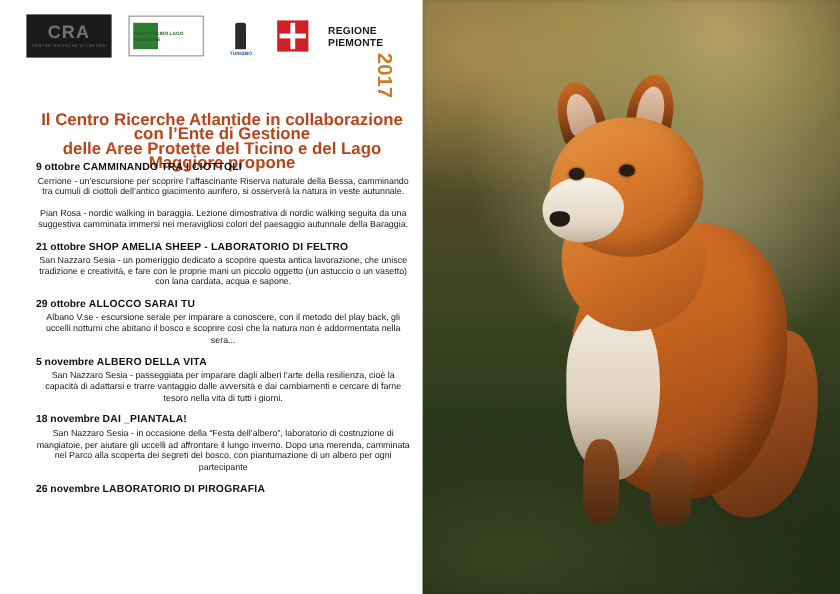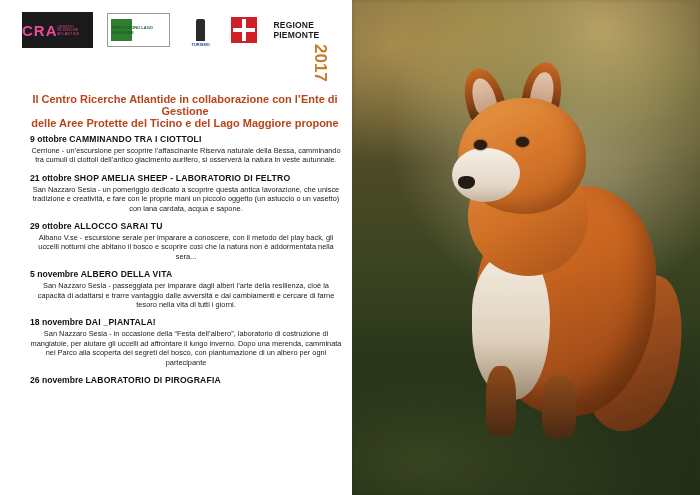--- a/index.html
+++ b/index.html
@@ -114,22 +114,22 @@
   .left{
     position:absolute;left:0;top:0;width:352px;height:495px;
     background:#ffffff;
   }
   .logos{
     position:absolute;left:22px;top:10px;width:300px;height:40px;
     display:flex;align-items:center;gap:14px;
   }
   .logo-cra{
     width:72px;height:36px;
-    background:#1a1a1a;color:#ec4899;
-    display:flex;flex-direction:row;align-items:center;justify-content:center;
+    background:#1a1a1a;color:#737373;
+    display:flex;flex-direction:column;align-items:center;justify-content:center;
     line-height:1;
   }
   .logo-cra .big{font-size:15px;font-weight:bold;letter-spacing:1px;}
   .logo-cra .small{font-size:3.4px;letter-spacing:.4px;margin-top:2px;}
   .logo-parco{
     width:62px;height:32px;background:#ffffff;border:1px solid #9a9a9a;
     display:flex;align-items:center;justify-content:center;
   }
   .logo-parco .pp{
     width:54px;height:22px;
@@ -165,21 +165,21 @@
     font-size:30px;font-weight:bold;color:#c1440e;letter-spacing:.3px;
     font-family:"Liberation Sans", sans-serif;
   }
   .year{
     position:absolute;left:330px;top:44px;
     font-size:17px;font-weight:bold;color:#c97a2a;
     transform:rotate(90deg);transform-origin:left top;
   }
   .subtitle{
     position:absolute;left:30px;top:93px;width:310px;
-    font-size:11px;font-weight:bold;color:#b8451a;line-height:12px;text-align:center;
+    font-size:14px;font-weight:bold;color:#b8451a;line-height:12px;text-align:center;
   }
 
   .events{position:absolute;left:30px;top:134px;width:312px;}
   .event{margin-bottom:8px;}
   .ev-head{font-size:8.6px;line-height:11px;color:#111111;}
   .ev-date{font-weight:bold;}
   .ev-name{font-variant:small-caps;font-weight:bold;letter-spacing:.2px;}
   .ev-body{font-size:7.4px;line-height:9.4px;color:#1a1a1a;margin-top:1px;text-align:center;}
 </style>
 </head>
@@ -242,20 +242,21 @@
 
     <div class="events">
       <div class="event">
         <div class="ev-head">
           <span class="ev-date">9 ottobre</span>
           <span class="ev-name">CAMMINANDO TRA I CIOTTOLI</span>
         </div>
         <div class="ev-body">Cerrione - un’escursione per scoprire l’affascinante Riserva naturale della Bessa, camminando tra cumuli di ciottoli dell’antico giacimento aurifero, si osserverà la natura in veste autunnale.</div>
       </div>
       <div class="event">
+        <div class="ev-body">Pian Rosa - nordic walking in baraggia. Lezione dimostrativa di nordic walking seguita da una suggestiva camminata immersi nei meravigliosi colori del paesaggio autunnale della Baraggia.</div>
       </div>
       <div class="event">
         <div class="ev-head">
           <span class="ev-date">21 ottobre</span>
           <span class="ev-name">SHOP AMELIA SHEEP - LABORATORIO DI FELTRO</span>
         </div>
         <div class="ev-body">San Nazzaro Sesia - un pomeriggio dedicato a scoprire questa antica lavorazione, che unisce tradizione e creatività, e fare con le proprie mani un piccolo oggetto (un astuccio o un vasetto) con lana cardata, acqua e sapone.</div>
       </div>
       <div class="event">
         <div class="ev-head">

